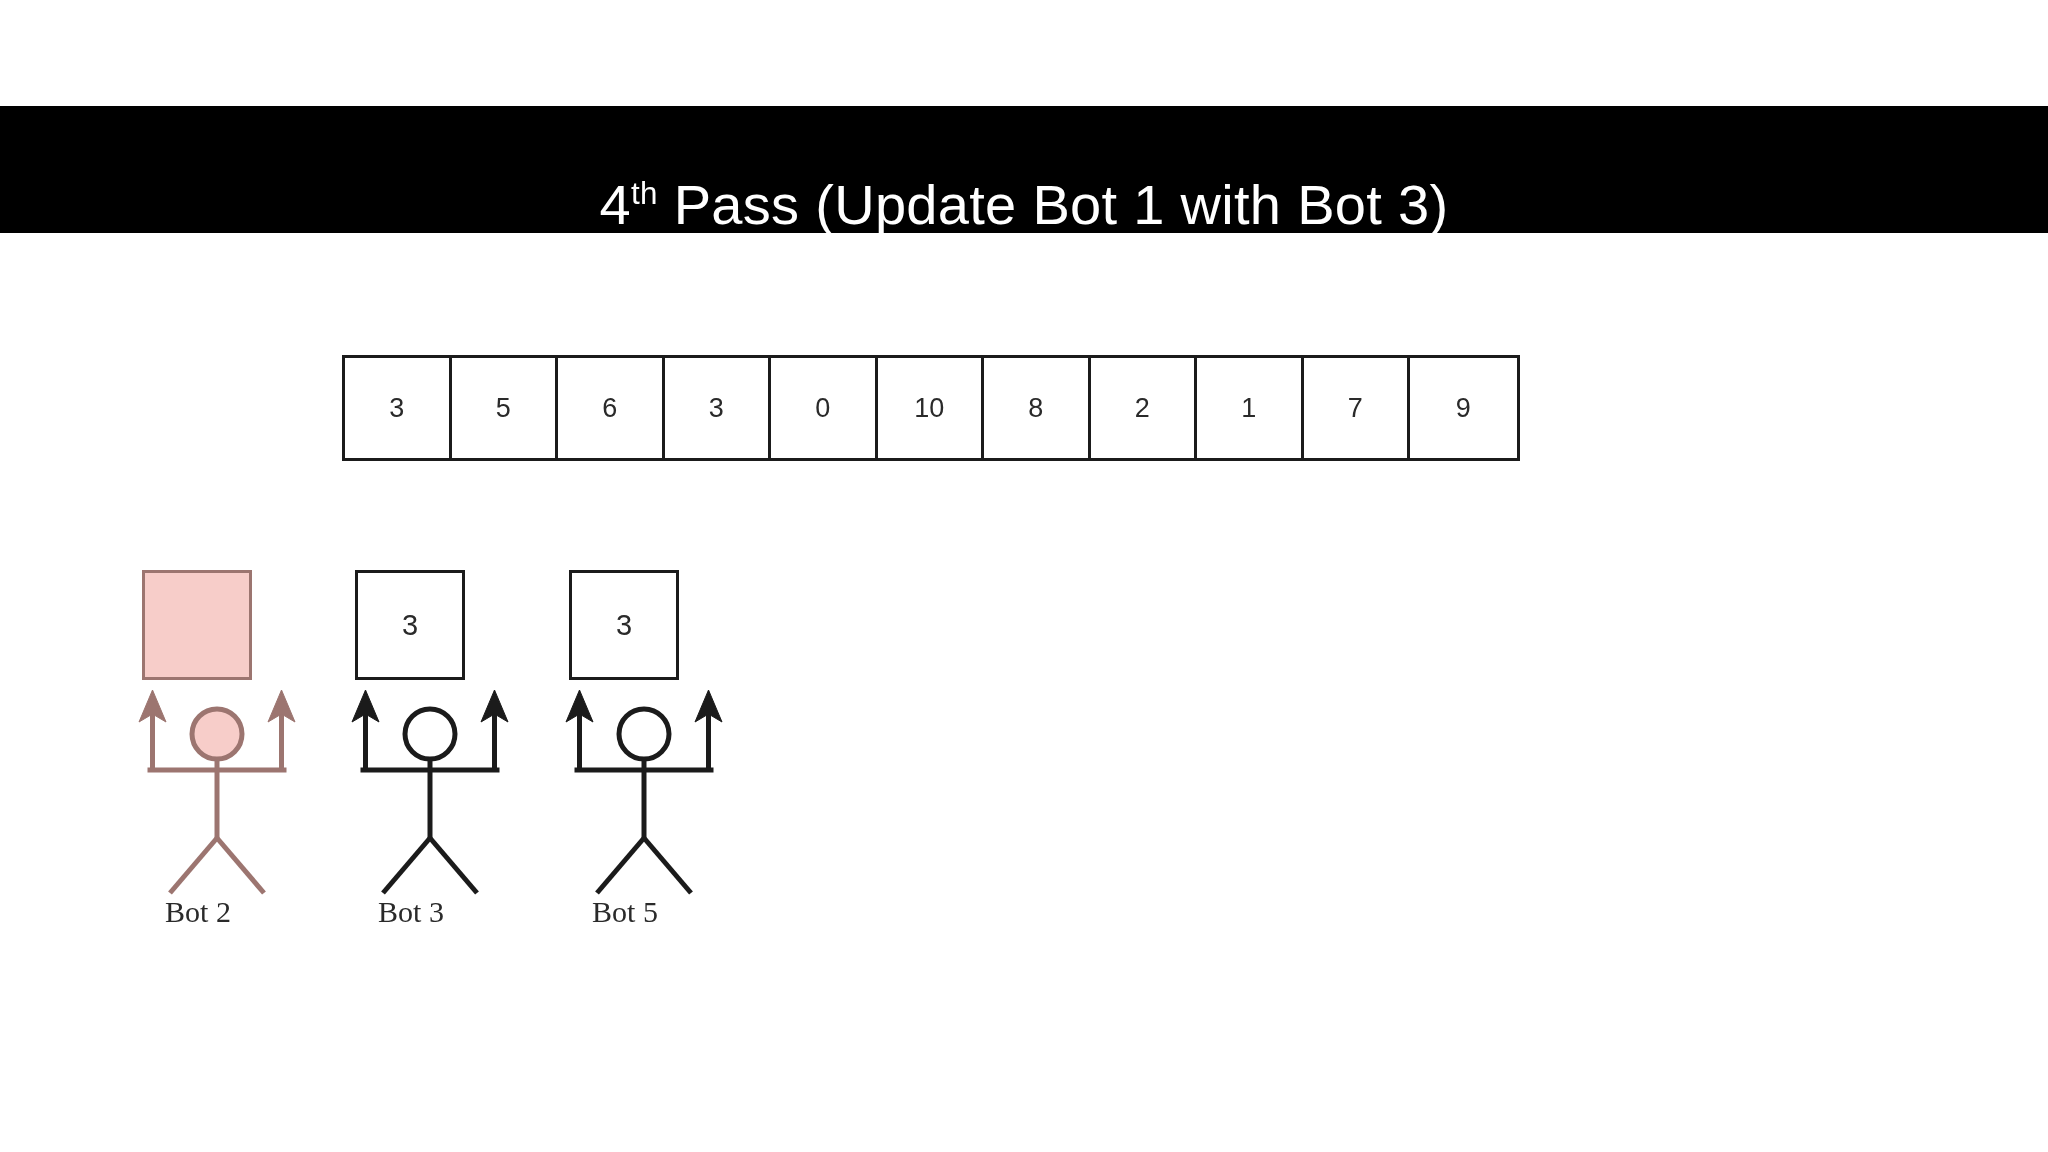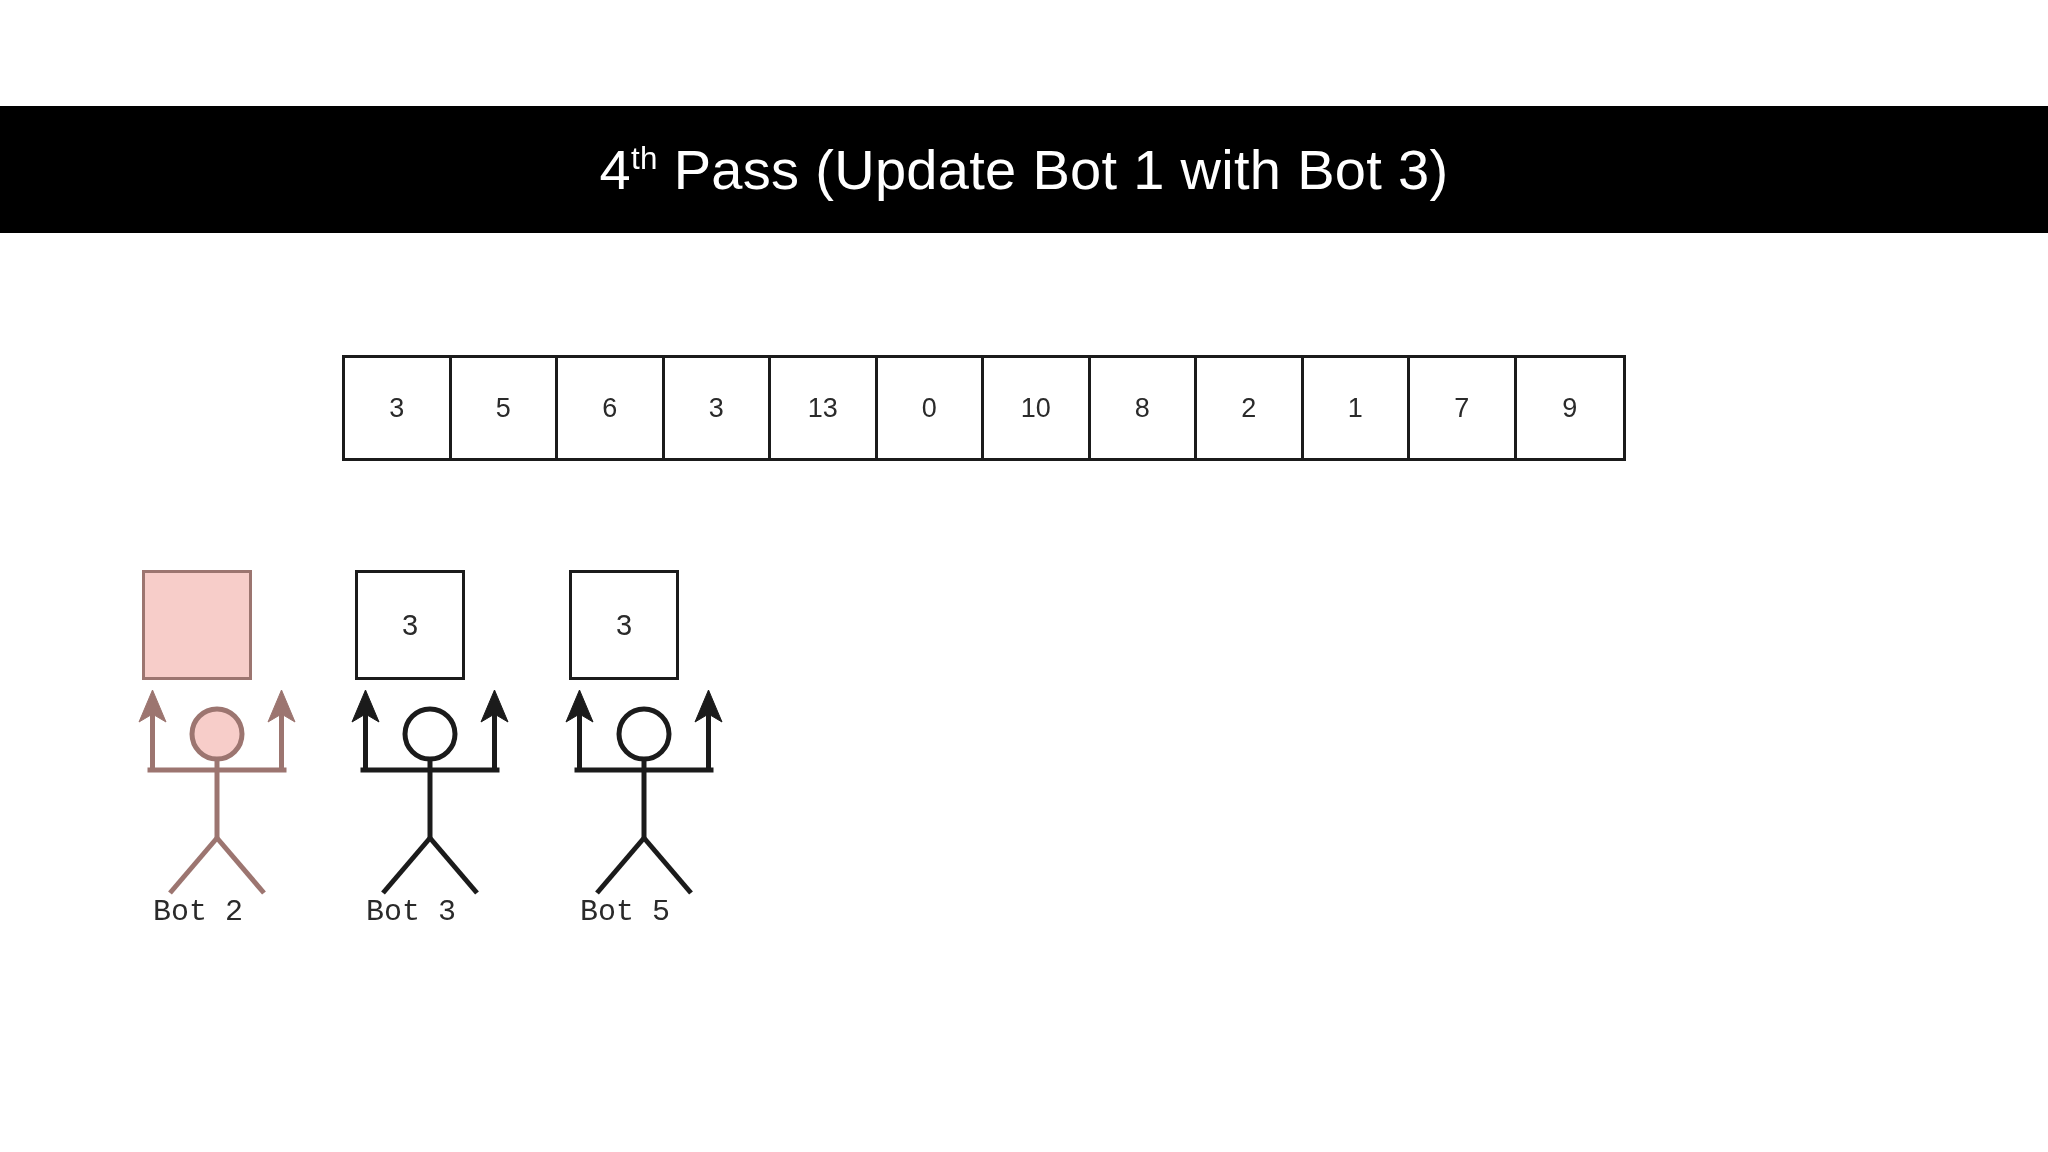--- a/index.html
+++ b/index.html
@@ -18,21 +18,21 @@
 
   
   #title-banner {
     position: absolute;
     left: 0;
     top: 106px;
     width: 2048px;
     height: 127px;
     background: #000000;
     display: flex;
-    align-items: center;
+    align-items: flex-end;
     justify-content: center;
   }
   #title-text {
     color: #ffffff;
     font-size: 56px;
     font-weight: 400;
     letter-spacing: 0.3px;
     line-height: 1;
     white-space: nowrap;
     font-family: "Liberation Sans", sans-serif;
@@ -106,39 +106,38 @@
     left: 20px;
   }
   .bot-label {
     position: absolute;
     top: 335px;
     left: 0;
     width: 180px;
     text-align: center;
     font-size: 30px;
     color: #2a2a2a;
-    font-family: Liberation Mono, monospace;
+    font-family: Liberation Serif, serif;
   }
   .bot.faded .bot-label {
     color: #2a2a2a;
   }
 </style>
 </head>
 <body>
 
 <div id="title-banner">
   <div id="title-text"><span>4</span><sup>th</sup><span> Pass (Update Bot 1 with Bot 3)</span></div>
 </div>
 
 <div id="array-strip">
     <div class="array-cell">3</div>
     <div class="array-cell">5</div>
     <div class="array-cell">6</div>
     <div class="array-cell">3</div>
-    <div class="array-cell">13</div>
     <div class="array-cell">0</div>
     <div class="array-cell">10</div>
     <div class="array-cell">8</div>
     <div class="array-cell">2</div>
     <div class="array-cell">1</div>
     <div class="array-cell">7</div>
     <div class="array-cell">9</div>
   </div>
 
 <div id="bots-row">

